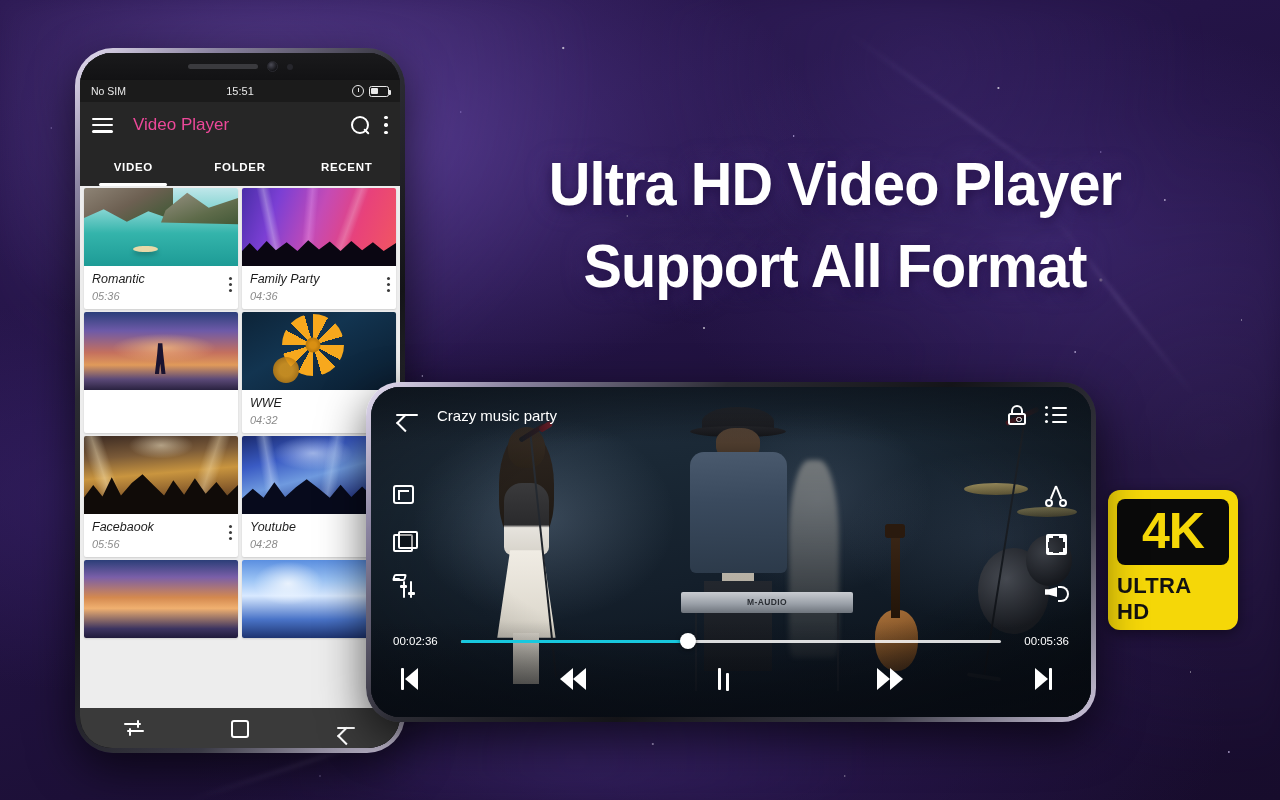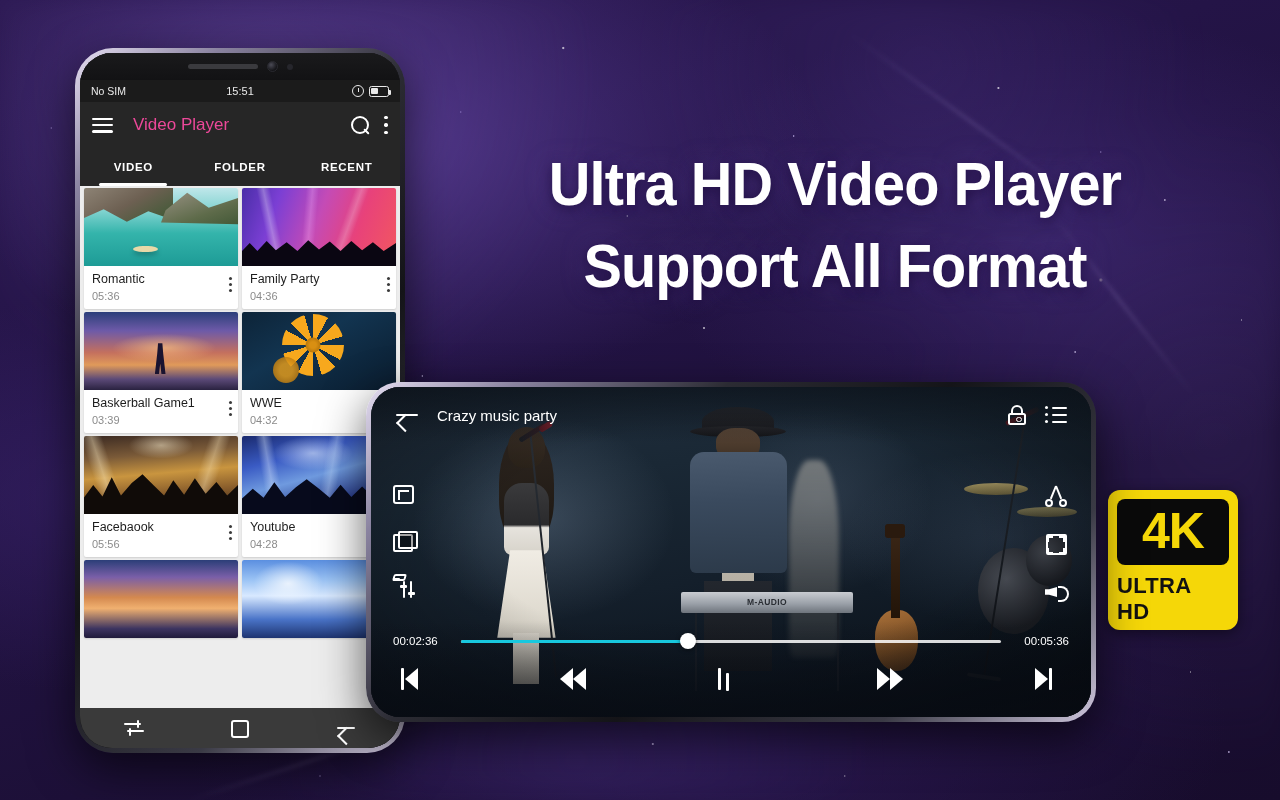--- a/index.html
+++ b/index.html
@@ -189,21 +189,21 @@
   .tab.active::after { content:""; position:absolute; left:18%; right:18%; bottom:0; height:2.6px; background:#fff; border-radius:2px; }
 
   .vidlist {
     position:absolute; left:0; right:0; top:133px; bottom:40px;
     background:#ededed; padding:2px 4px 0 4px;
     display:flex; flex-wrap:wrap; align-content:flex-start; gap:3px 4px; overflow:hidden;
   }
   .vcard { width:calc(50% - 2px); background:#fff; border-radius:2px; overflow:hidden;
     box-shadow:0 1px 2px rgba(0,0,0,.13); }
   .vthumb { width:100%; height:78px; position:relative; }
-  .vmeta { padding:6px 8px 7px 8px; position:relative; }
+  .vmeta { padding:6px 8px 7px 8px; position:relative;font-style:italic; }
   .vtitle { font-size:12.5px; color:#1d1d1d; white-space:nowrap; overflow:hidden; text-overflow:ellipsis; padding-right:12px; }
   .vdur { font-size:11px; color:#8b8b8b; margin-top:4px; }
   .vkebab { position:absolute; right:6px; top:11px; width:4px; height:15px;
     display:flex; flex-direction:column; justify-content:space-between; align-items:center; }
   .vkebab i { width:3px; height:3px; border-radius:50%; background:#3a3a3a; display:block; }
 
   
   .th-lake { background:
       linear-gradient(180deg,#bfe7ea 0%,#7fd2cf 30%,#34b4ab 58%,#1d9b96 100%);}
   .th-lake::before{content:"";position:absolute;left:0;top:0;width:58%;height:62%;
@@ -540,29 +540,20 @@
             <div class="vdur">04:36</div>
             <span class="vkebab">
                 <i></i>
                 <i></i>
                 <i></i>
               </span>
           </div>
         </div>
         <div class="vcard">
           <div class="vthumb th-sunset"></div>
-          <div class="vmeta">
-            <div class="vtitle">Baskerball Game1</div>
-            <div class="vdur">03:39</div>
-            <span class="vkebab">
-                <i></i>
-                <i></i>
-                <i></i>
-              </span>
-          </div>
         </div>
         <div class="vcard">
           <div class="vthumb th-flower">
               <i></i>
             </div>
           <div class="vmeta">
             <div class="vtitle">WWE</div>
             <div class="vdur">04:32</div>
             <span class="vkebab">
                 <i></i>

